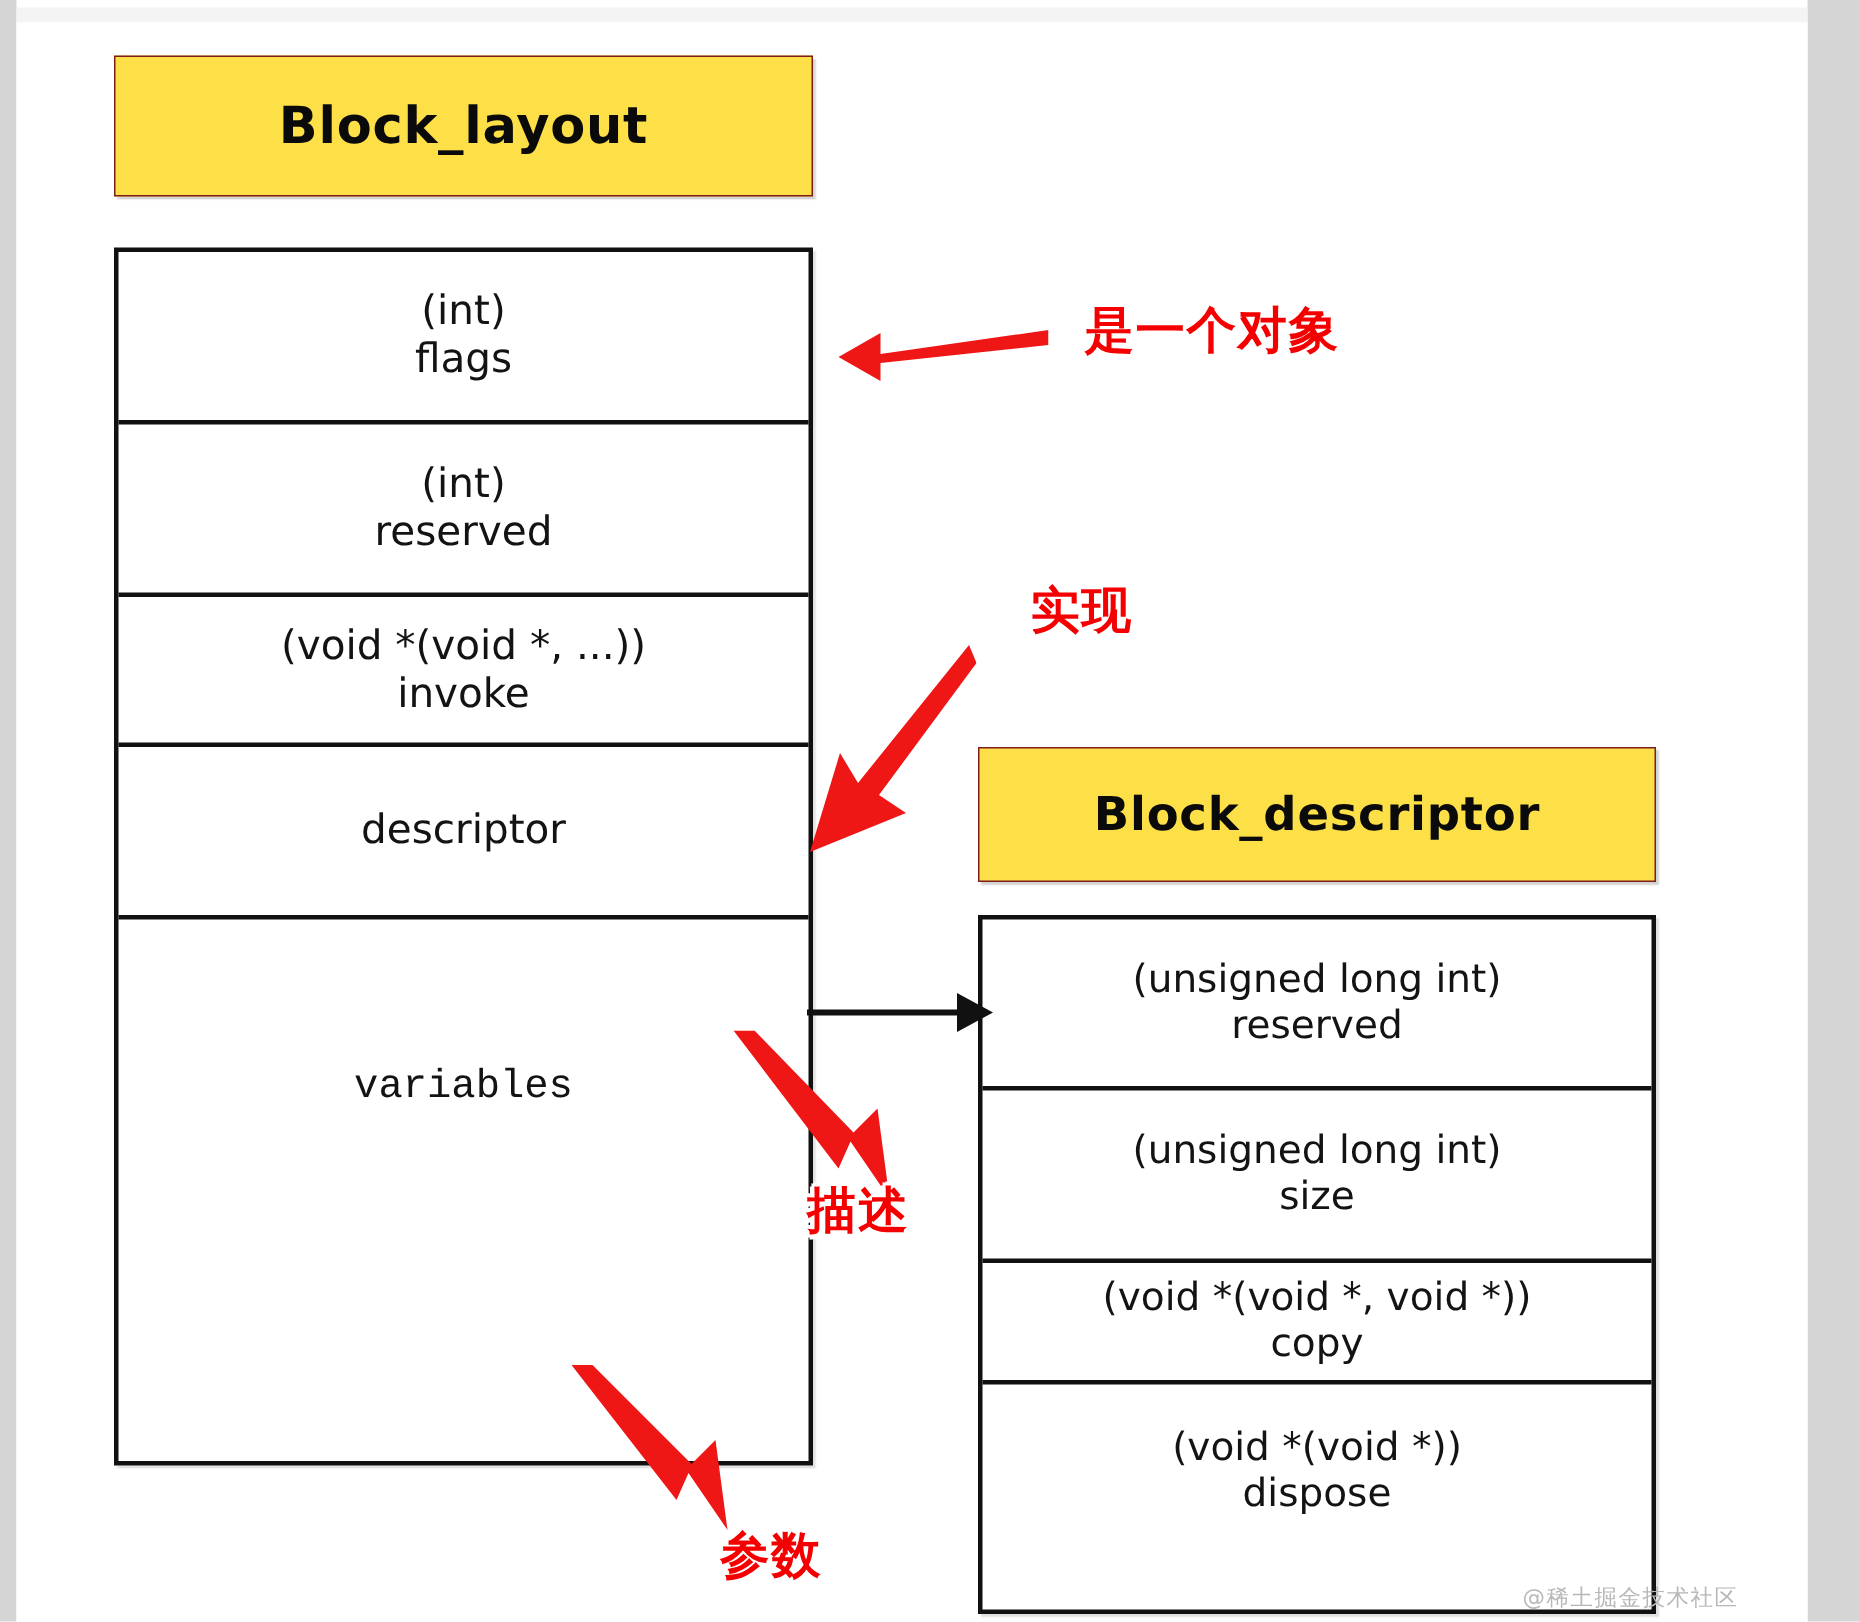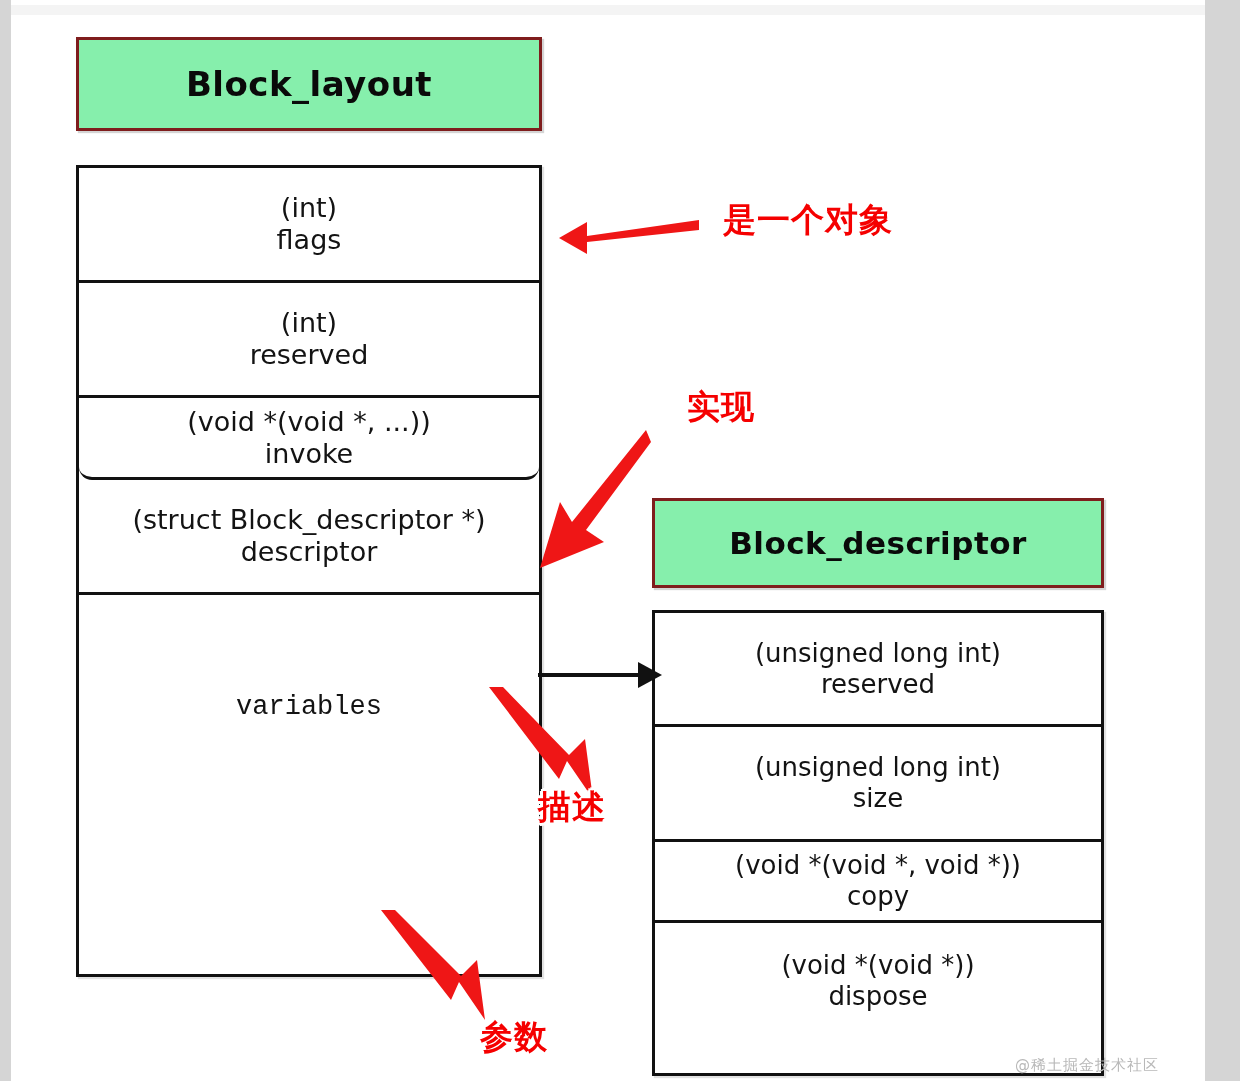--- a/index.html
+++ b/index.html
@@ -48,22 +48,22 @@
     background: #ffffff;
   }
 
   
   .struct { position: absolute; }
 
   .struct-title {
     position: absolute;
     left: 0; top: 0;
     box-sizing: border-box;
-    border: 3px solid #7f1d1d;
-    background: #86efac;
+    border: 1px solid #7f1d1d;
+    background: #fde047;
     display: flex;
     align-items: center;
     justify-content: center;
     font-weight: bold;
     letter-spacing: 0.5px;
     color: #0a0a0a;
     box-shadow: 2px 2px 1px rgba(160,160,160,0.45);
   }
 
   .struct-fields {
@@ -97,21 +97,21 @@
     width: 466px; height: 94px;
     font-size: 34px;
   }
   #box-layout .struct-fields {
     top: 128px; width: 466px; height: 812px;
   }
   #box-layout .field { font-size: 27px; }
   .fl-isa        { height: 122px; }
   .fl-flags      { height: 115px; }
   .fl-reserved   { height: 115px; }
-  .fl-invoke     { height: 82px; border-radius: 13px; }
+  .fl-invoke     { height: 100px; }
   .fl-descriptor { height: 115px; }
   .fl-variables  { height: 225px; font-family: Liberation Mono, monospace; }
 
   
   #box-descriptor { left: 641px; top: 483px; width: 452px; }
   #box-descriptor .struct-title {
     width: 452px; height: 90px;
     font-size: 31px;
   }
   #box-descriptor .struct-fields {
@@ -199,21 +199,20 @@
           <span class="ftype">(int)</span>
           <span class="fname">reserved</span>
         </div>
 
         <div class="field fl-invoke">
           <span class="ftype">(void *(void *, ...))</span>
           <span class="fname">invoke</span>
         </div>
 
         <div class="field fl-descriptor">
-          <span class="ftype">(struct Block_descriptor *)</span>
           <span class="fname">descriptor</span>
         </div>
 
         <div class="field fl-variables">
           <span class="fname">variables</span>
         </div>
 
       </div>
     </div>
 

